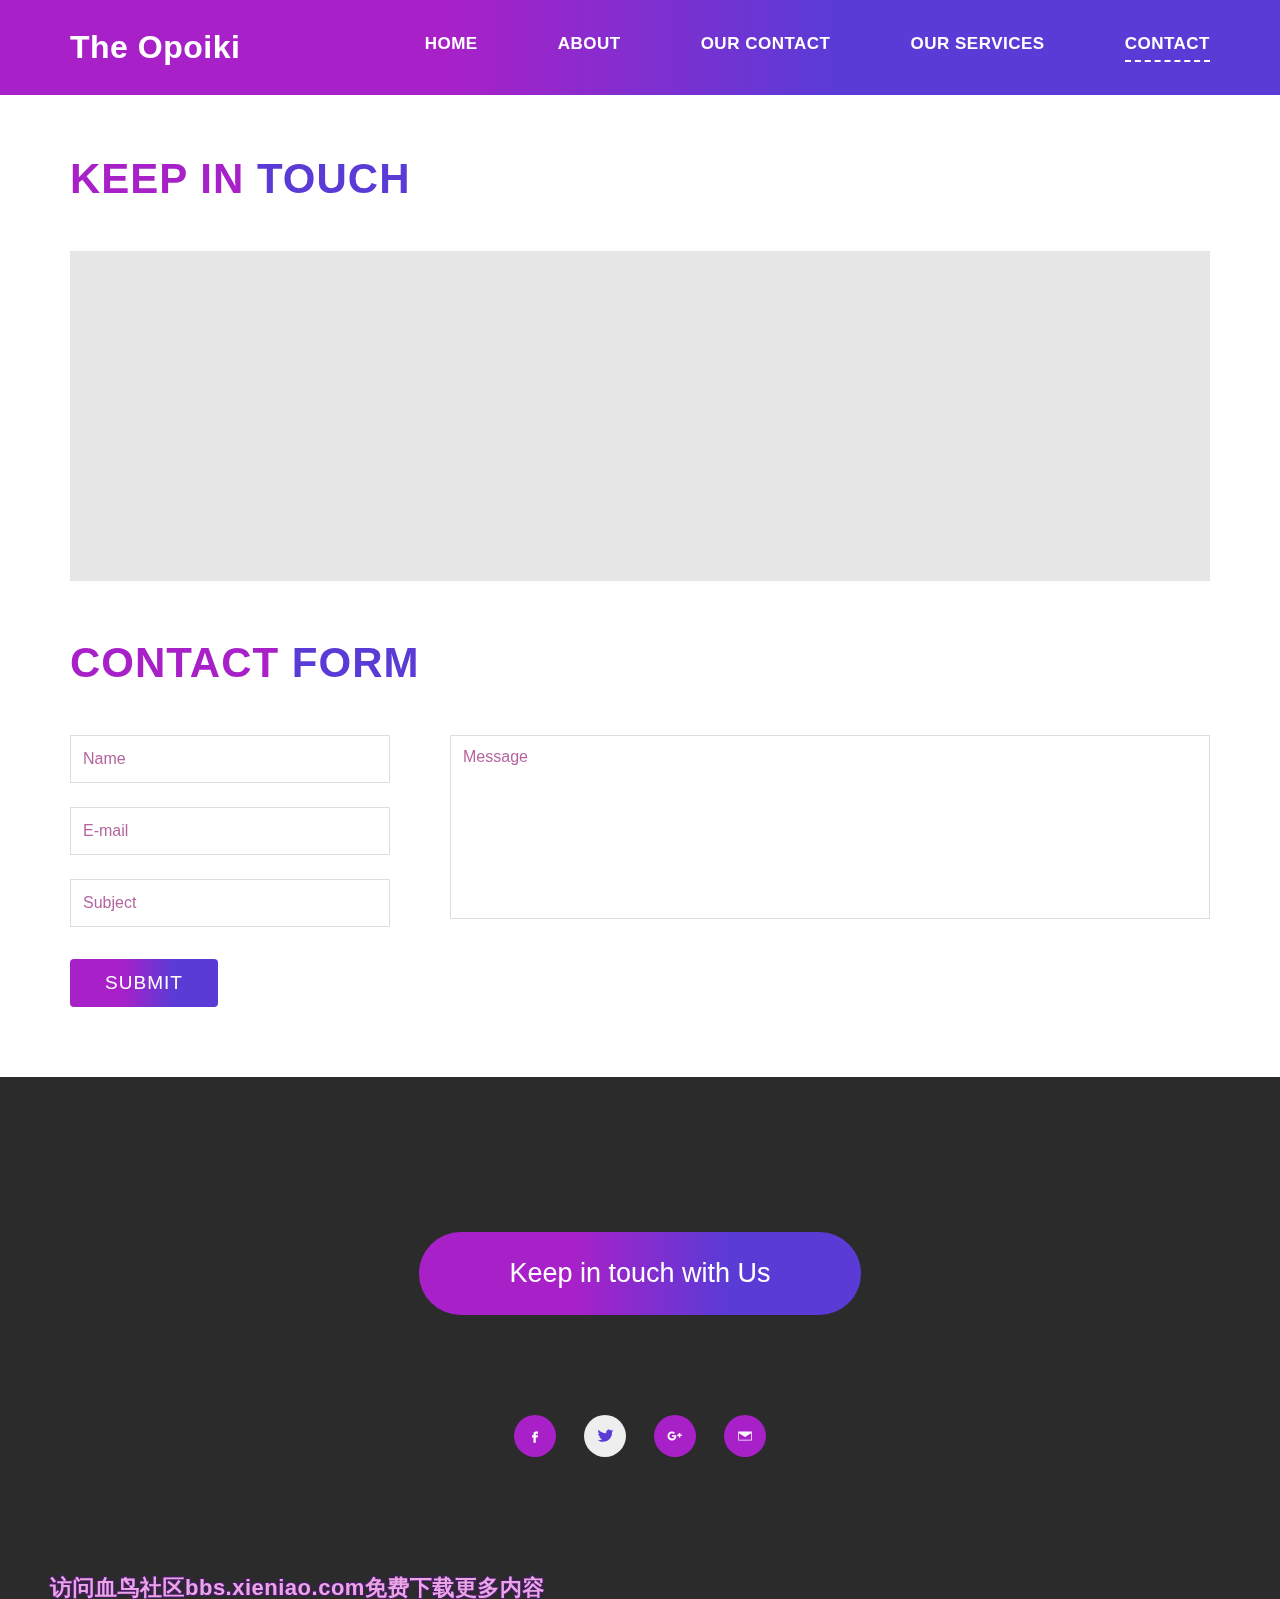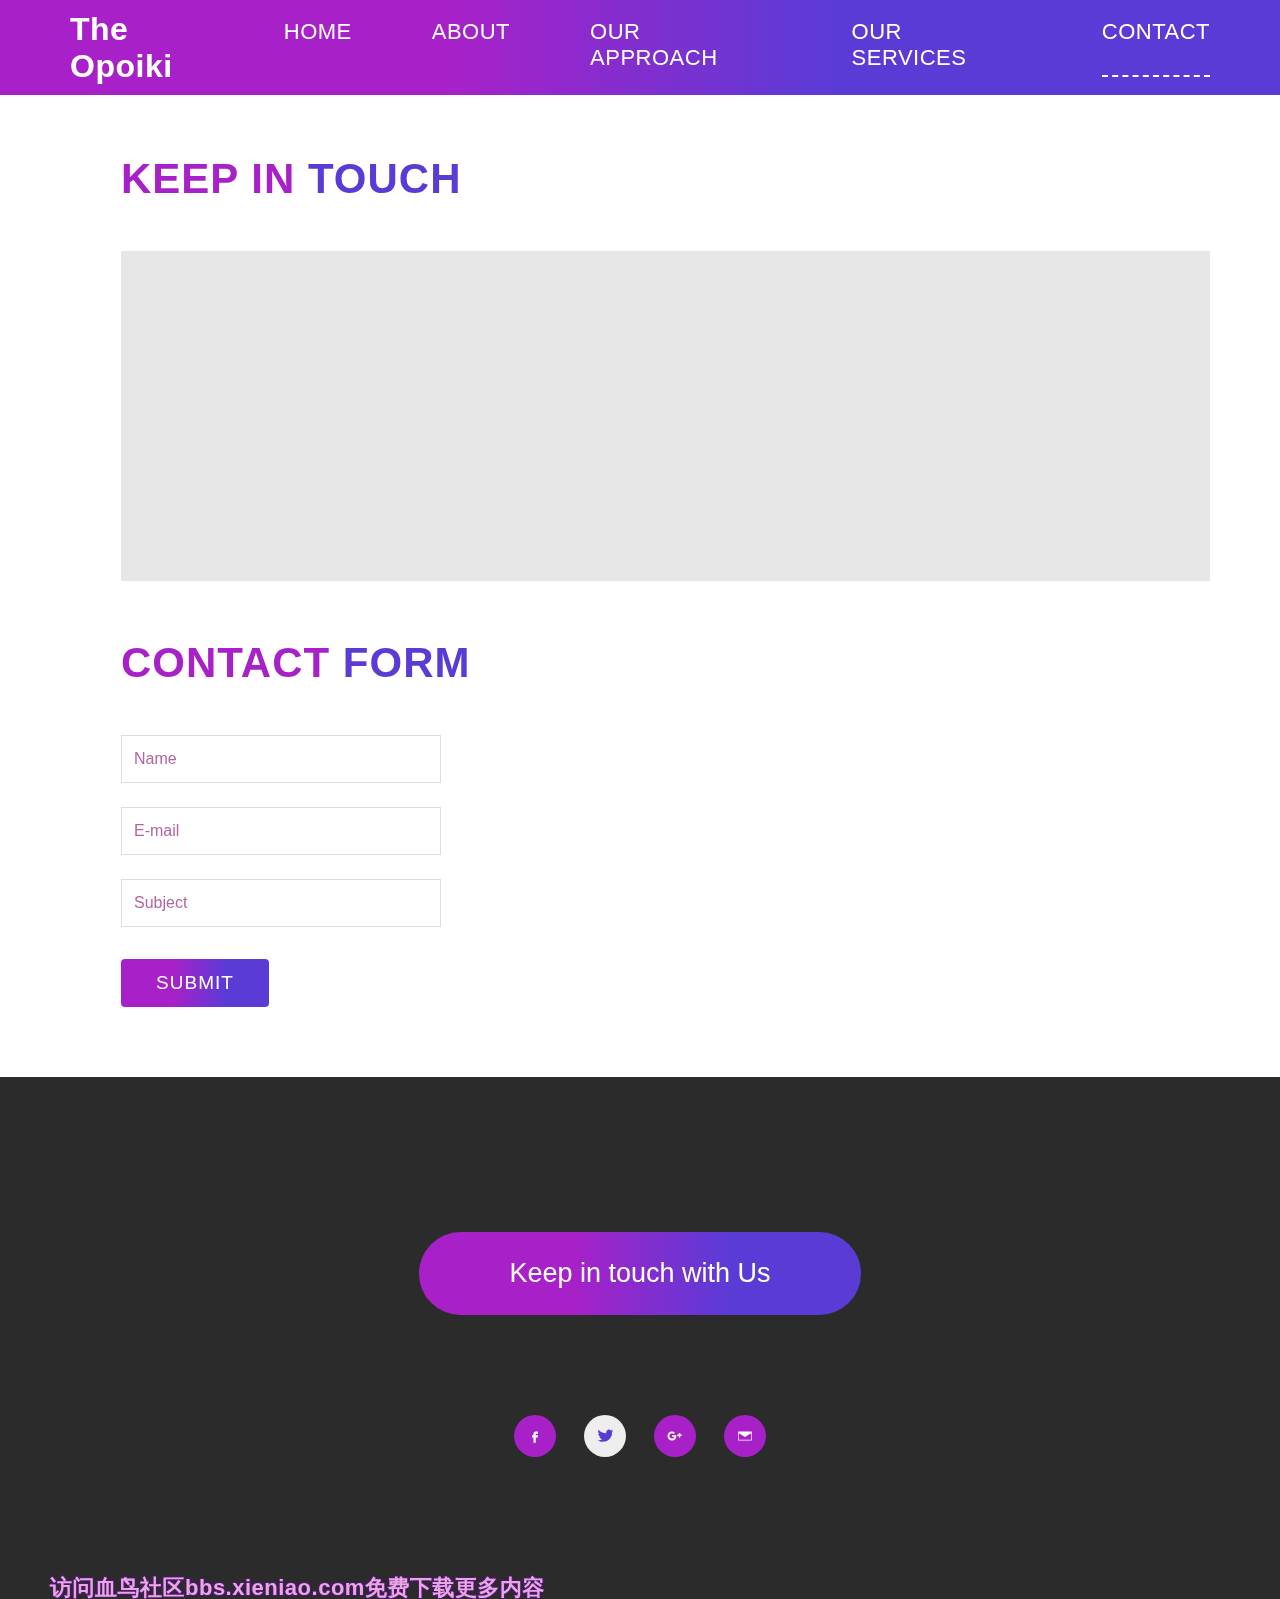--- a/index.html
+++ b/index.html
@@ -24,35 +24,34 @@
     font-size: 32px;
     font-weight: 700;
     letter-spacing: .5px;
   }
   .nav {
     display: flex;
     gap: 36px;
   }
   .nav-item {
     color: #fff;
-    font-size: 22px;
-    font-weight: 400;
+    font-size: 17px;
+    font-weight: 700;
     letter-spacing: .5px;
     cursor: pointer;
     padding-bottom: 6px;
     margin-left: 44px;
   }
   .nav-item.active {
     border-bottom: 2px dashed #fff;
   }
 
   
   .main {
-    padding: 60px 70px 70px 88px;
-    margin-left: 33px;
+    padding: 60px 70px 70px 70px;
   }
   .heading {
     font-size: 42px;
     font-weight: 700;
     letter-spacing: 1px;
     margin-bottom: 48px;
   }
   .heading .p1 { color: #a821c8; }
   .heading .p2 { color: #5b3bd6; }
 
@@ -185,21 +184,21 @@
   }
 </style>
 </head>
 <body>
 
 <header class="header">
   <div class="logo">The Opoiki</div>
   <nav class="nav">
     <a class="nav-item">HOME</a>
     <a class="nav-item">ABOUT</a>
-    <a class="nav-item">OUR APPROACH</a>
+    <a class="nav-item">OUR CONTACT</a>
     <a class="nav-item">OUR SERVICES</a>
     <a class="nav-item active">CONTACT</a>
   </nav>
 </header>
 
 <main class="main">
 
   <h2 class="heading">
     <span class="p1">KEEP IN </span><span class="p2">TOUCH</span>
   </h2>
@@ -209,20 +208,23 @@
   <h2 class="heading">
     <span class="p1">CONTACT </span><span class="p2">FORM</span>
   </h2>
 
   <div class="form-row">
     <div class="col-left">
       <input class="field" type="text" placeholder="Name" style="">
       <input class="field" type="text" placeholder="E-mail" style="">
       <input class="field" type="text" placeholder="Subject" style="">
     </div>
+    <div class="col-right">
+      <textarea class="msg" placeholder="Message" style=""></textarea>
+    </div>
   </div>
 
   <button class="submit">SUBMIT</button>
 </main>
 
 <section class="hero">
   <div class="hero-bg"></div>
 
   <div class="cta">Keep in touch with Us</div>
 

